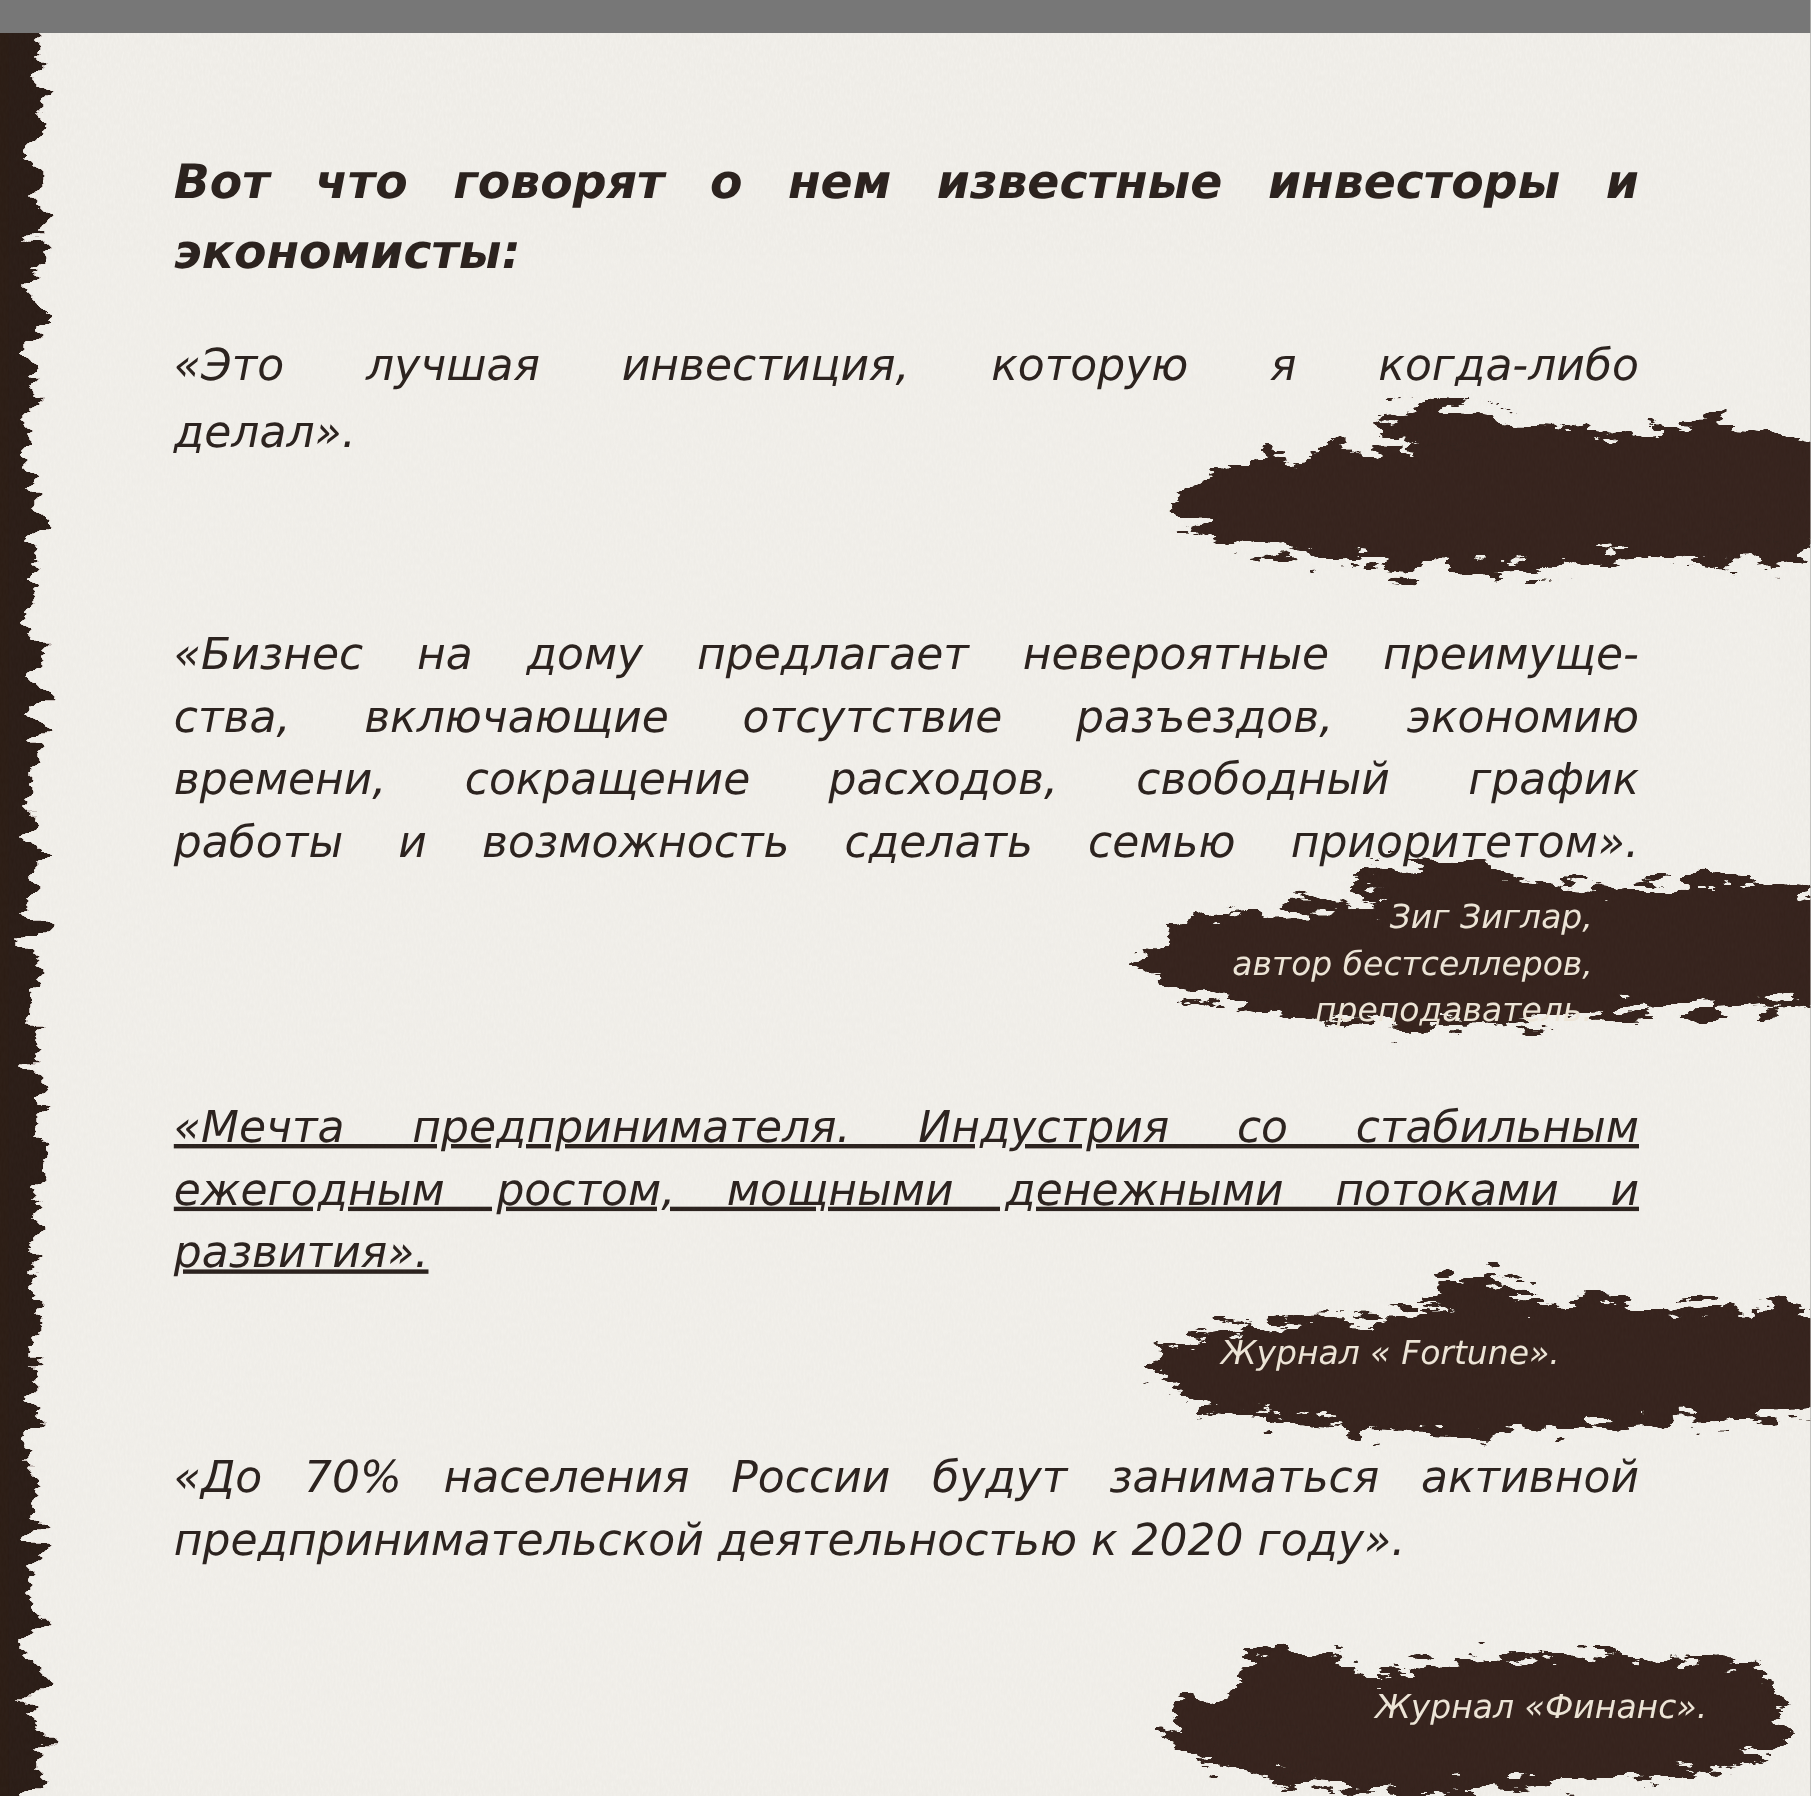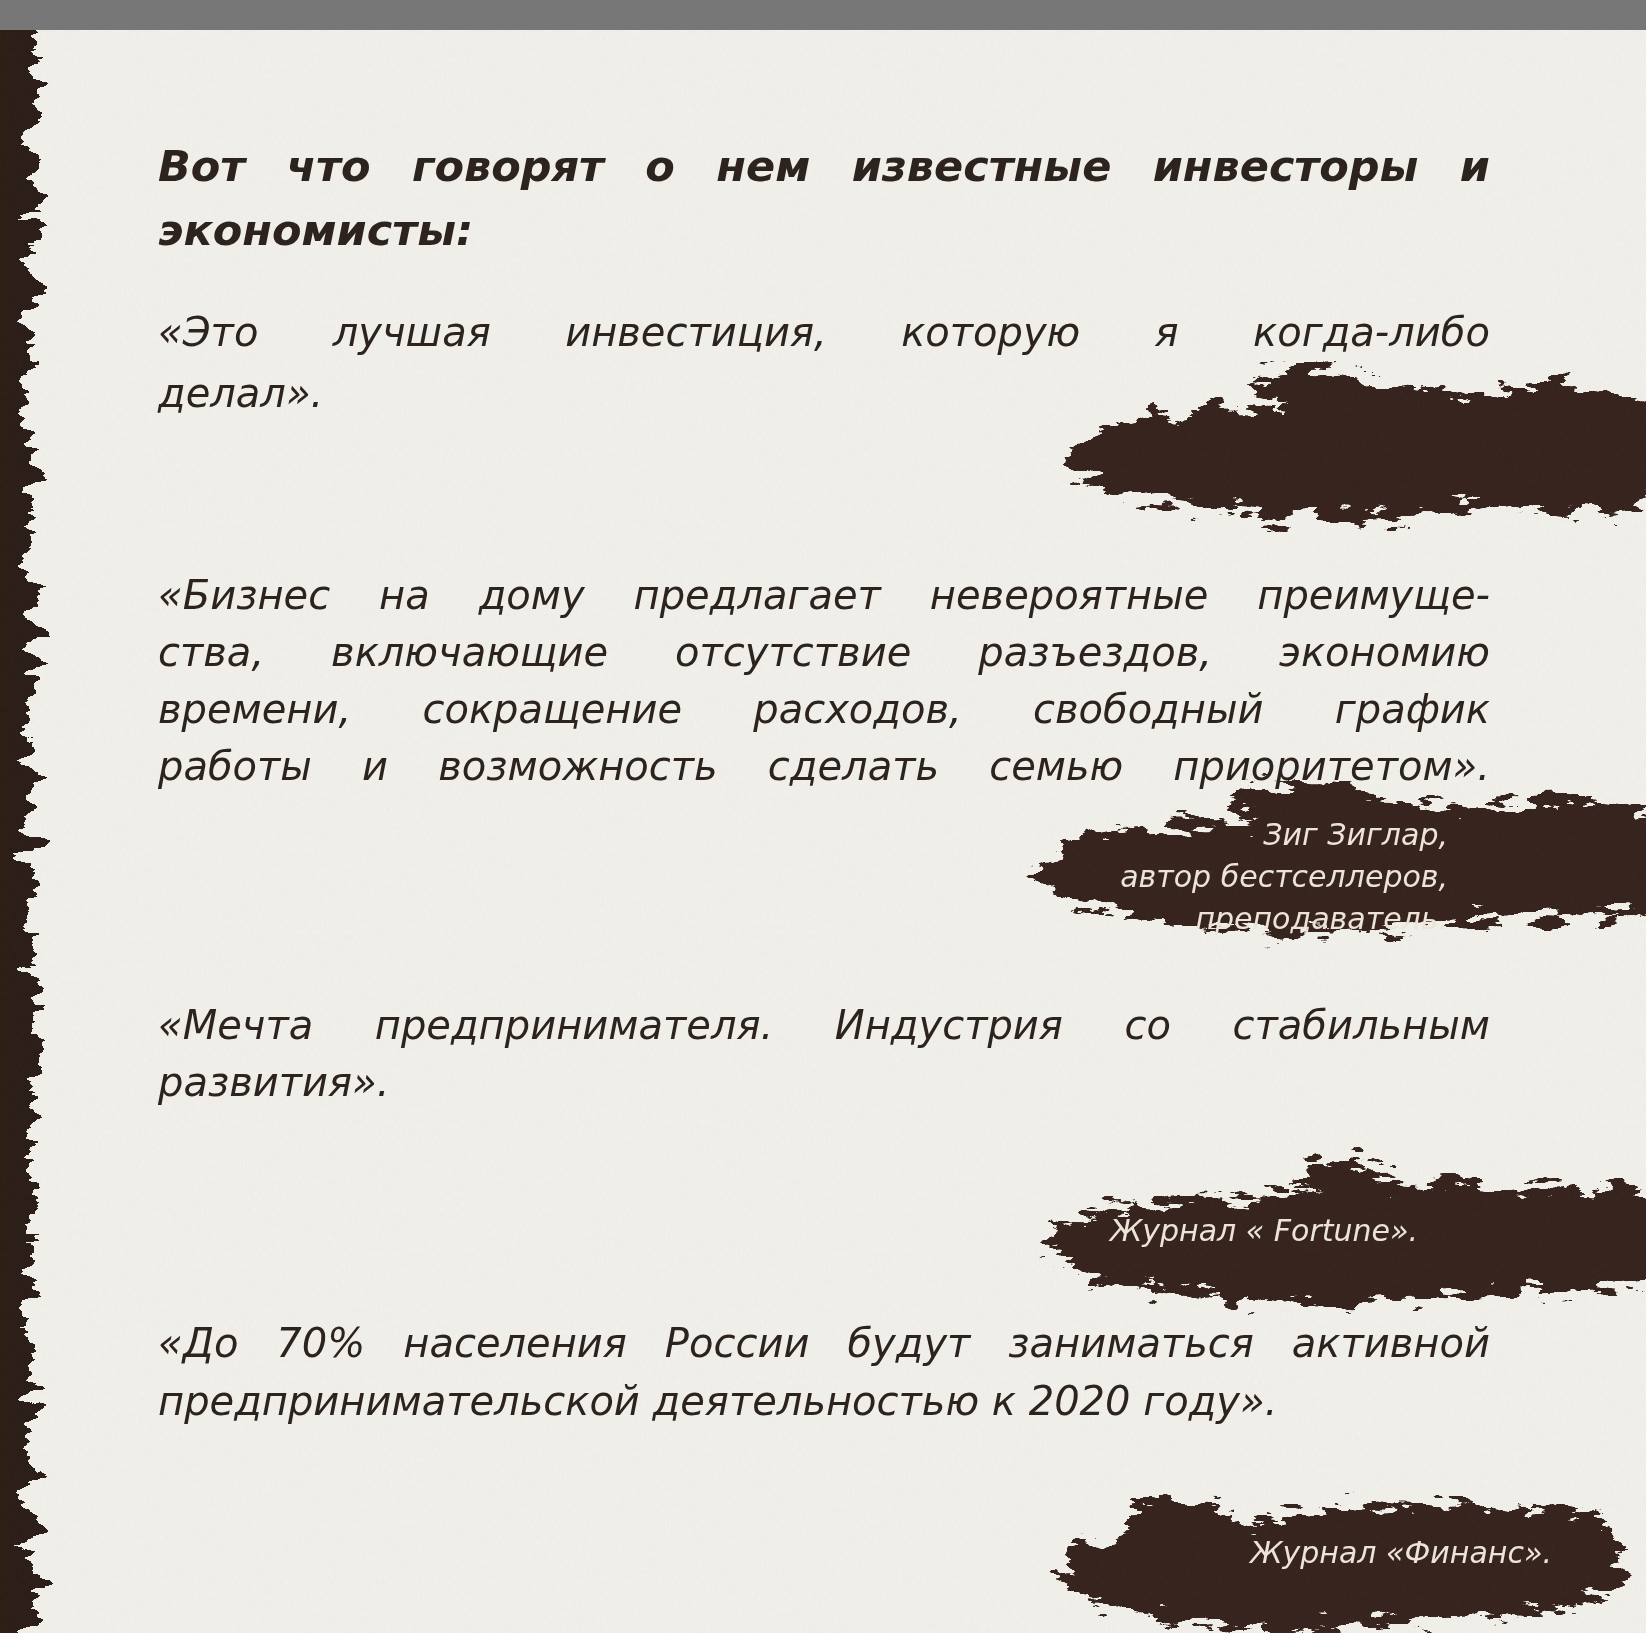--- a/index.html
+++ b/index.html
@@ -41,21 +41,21 @@
   }
   .header-block {
     top: 104px;
     font-weight: bold;
     font-size: 43px;
     line-height: 64px;
   }
   .quote { font-size: 40px; }
   .q1 { top: 272px; line-height: 61px; }
   .q2 { top: 537px; line-height: 57px; }
-  .q3 { top: 967px; line-height: 57px; }
+  .q3 { top: 967px; line-height: 57px; text-decoration: underline; }
   .q4 { top: 1284px; line-height: 58px; }
 
   .line { white-space: normal; }
   .jl {  
     text-align: justify;
     text-align-last: justify;
   }
 
   
   .splat {
@@ -153,20 +153,21 @@
     </svg>
     <div class="attr">
       <span>Зиг Зиглар,</span>
       <span>автор бестселлеров,</span>
       <span>преподаватель.</span>
     </div>
   </div>
 
   <div class="textblock quote q3">
     <div class="line jl">«Мечта предпринимателя. Индустрия со стабильным</div>
+    <div class="line jl">ежегодным ростом, мощными денежными потоками и</div>
     <div class="line">развития».</div>
   </div>
 
   <div class="splat b3">
     <svg viewBox="0 0 642 152" aria-hidden="true">
       <defs>
         <filter id="splat3" x="-40%" y="-80%" width="180%" height="260%">
           <feTurbulence type="fractalNoise" baseFrequency="0.034 0.095" numOctaves="4" seed="41" result="n"></feTurbulence>
           <feDisplacementMap in="SourceGraphic" in2="n" scale="46" xChannelSelector="R" yChannelSelector="G"></feDisplacementMap>
         </filter>

